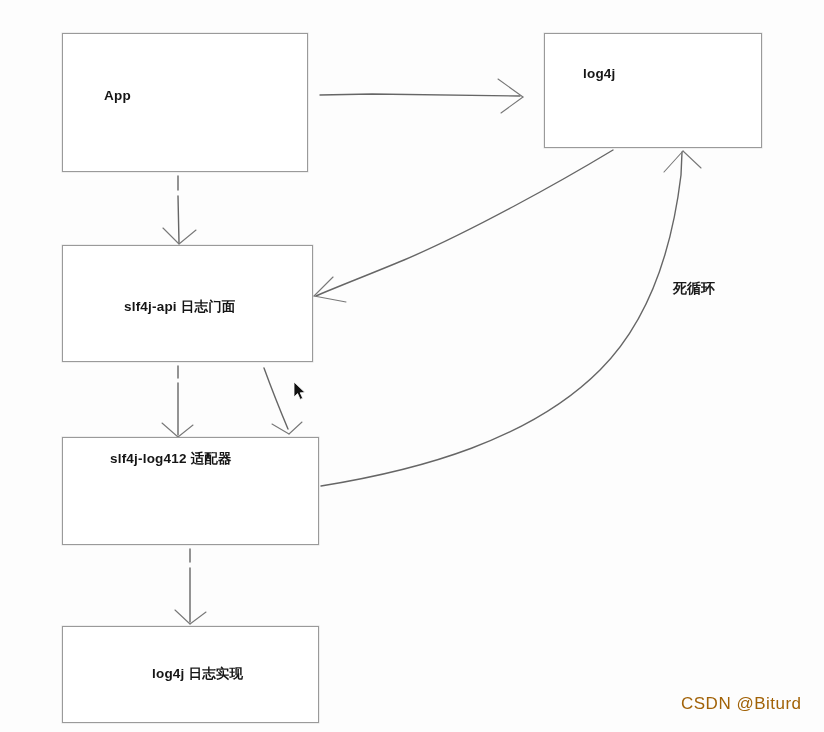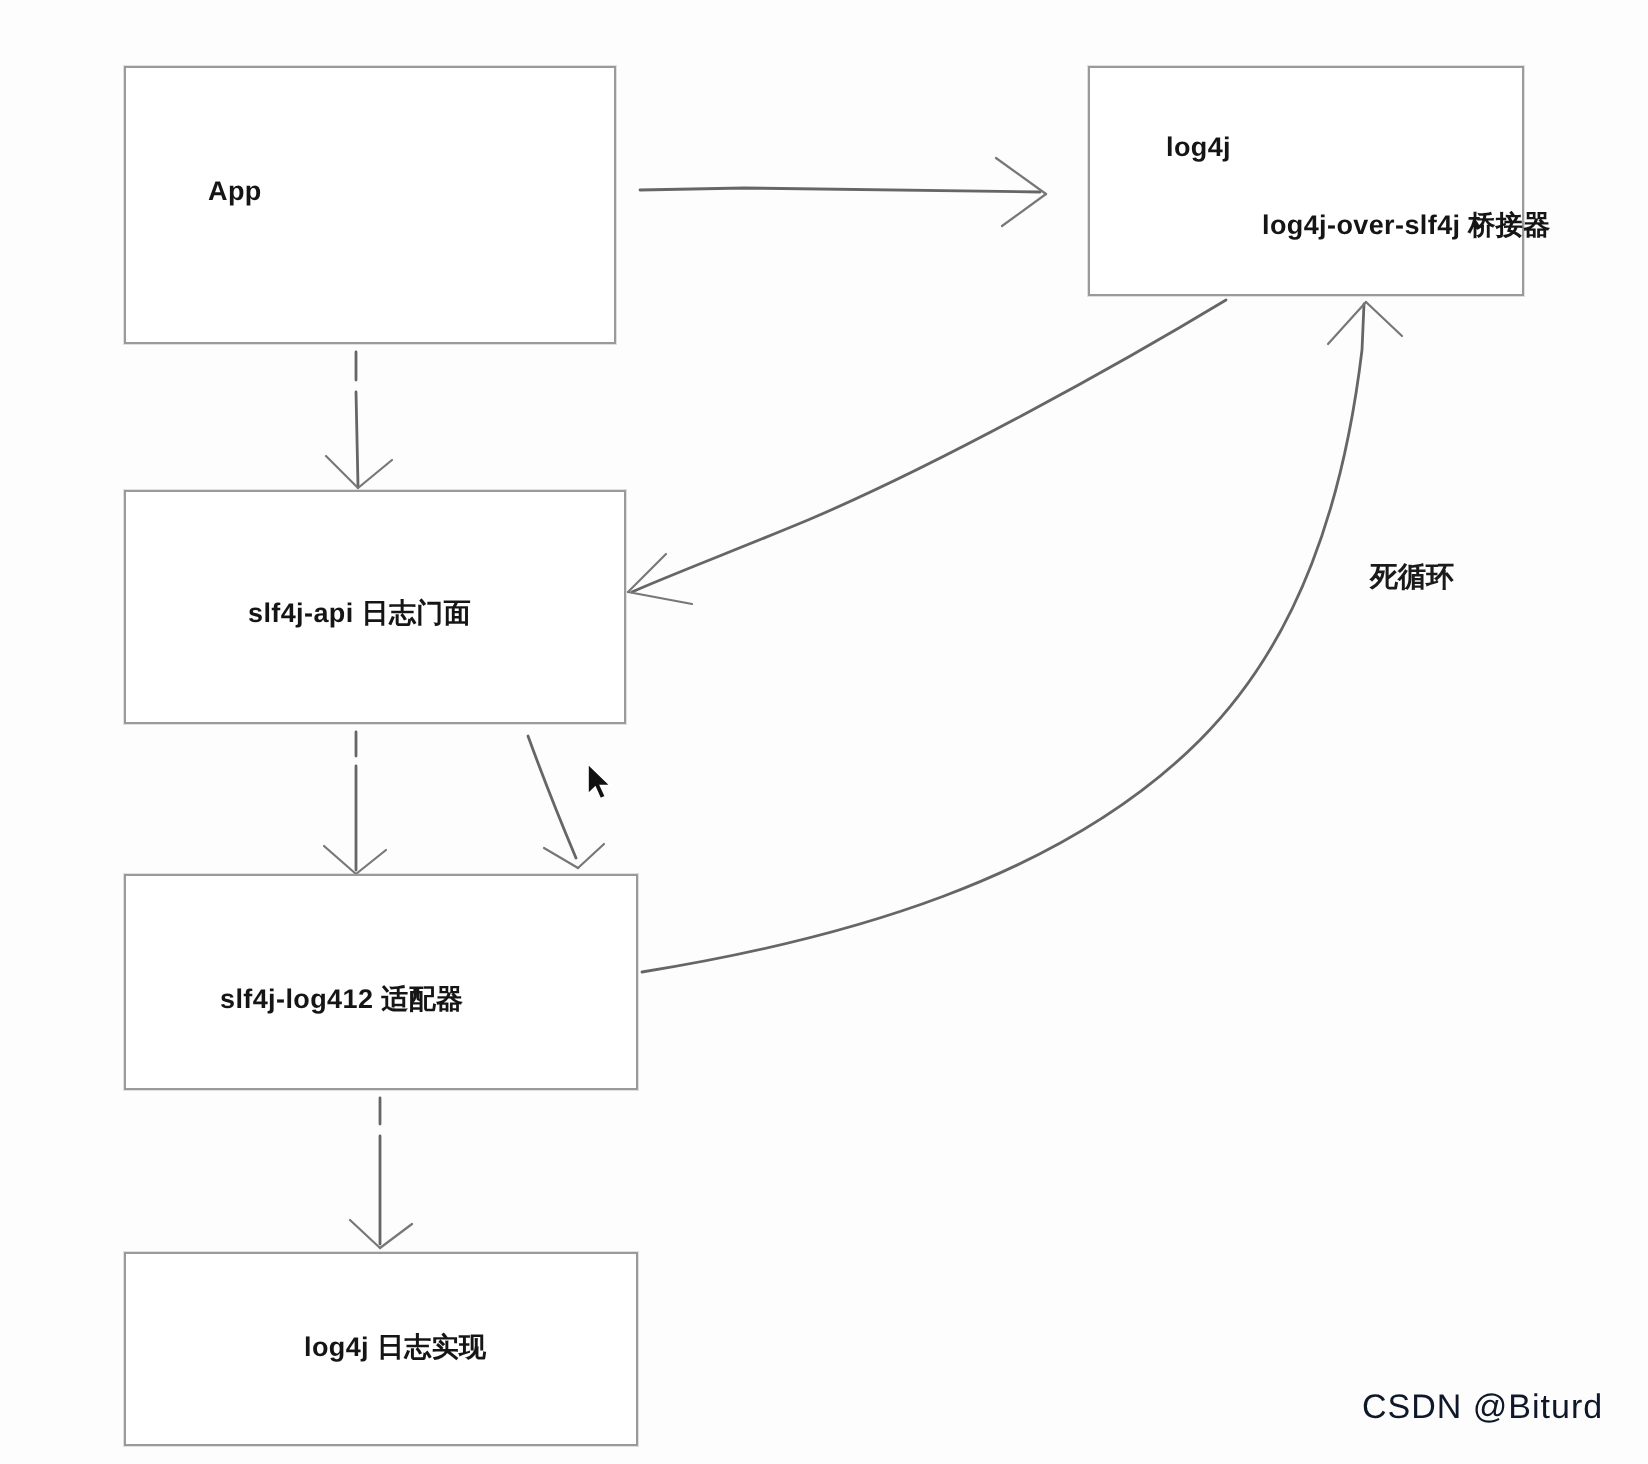--- a/index.html
+++ b/index.html
@@ -39,26 +39,25 @@
     font-size: 13.5px;
     font-weight: 700;
     letter-spacing: 0.2px;
   }
   .annotation {
     position: absolute;
     white-space: nowrap;
     color: #1a1a1a;
     font-size: 14px;
     font-weight: 700;
-    margin-left: 12px;
   }
   .watermark {
     position: absolute;
     white-space: nowrap;
-    color: #0f172a;
+    color: #a16207;
     font-size: 17px;
     font-weight: 400;
     letter-spacing: 0.5px;
   }
   svg.edges {
     position: absolute;
     left: 0;
     top: 0;
     width: 824px;
     height: 732px;
@@ -129,27 +128,26 @@
       <path class="thin" d="M 664 172 L 683 151"></path>
       <path class="thin" d="M 701 168 L 683 151"></path>
     </g>
   </svg>
 
   <div class="node" style="left:62px; top:33px; width:246px; height:139px;"></div>
   <div class="node-label" style="left:104px; top:88px;">App</div>
 
   <div class="node" style="left:544px; top:33px; width:218px; height:115px;"></div>
   <div class="node-label" style="left:583px; top:66px;">log4j</div>
-  <div class="sub-label" style="left:631px; top:104px;">log4j-over-slf4j 桥接器</div>
 
   <div class="node" style="left:62px; top:245px; width:251px; height:117px;"></div>
   <div class="node-label" style="left:112px; top:298px;margin-left:12px;">slf4j-api 日志门面</div>
 
   <div class="node" style="left:62px; top:437px; width:257px; height:108px;"></div>
-  <div class="node-label" style="left:110px; top:491px;">slf4j-log412 适配器</div>
+  <div class="node-label" style="left:110px; top:450px;">slf4j-log412 适配器</div>
 
   <div class="node" style="left:62px; top:626px; width:257px; height:97px;"></div>
   <div class="node-label" style="left:136px; top:665px;margin-left:16px;">log4j 日志实现</div>
 
   <div class="annotation" style="left:673px; top:280px;">死循环</div>
 
   <div class="watermark" style="left:681px; top:694px;">CSDN @Biturd</div>
 
   <svg class="cursor" style="left:294px; top:382px;" viewBox="0 0 14 20">
     <polygon points="0,0 0,15 3.6,11.6 6.2,17.4 8.7,16.2 6.2,10.8 11,10.6" fill="#111111" stroke="#ffffff" stroke-width="0.8"></polygon>

